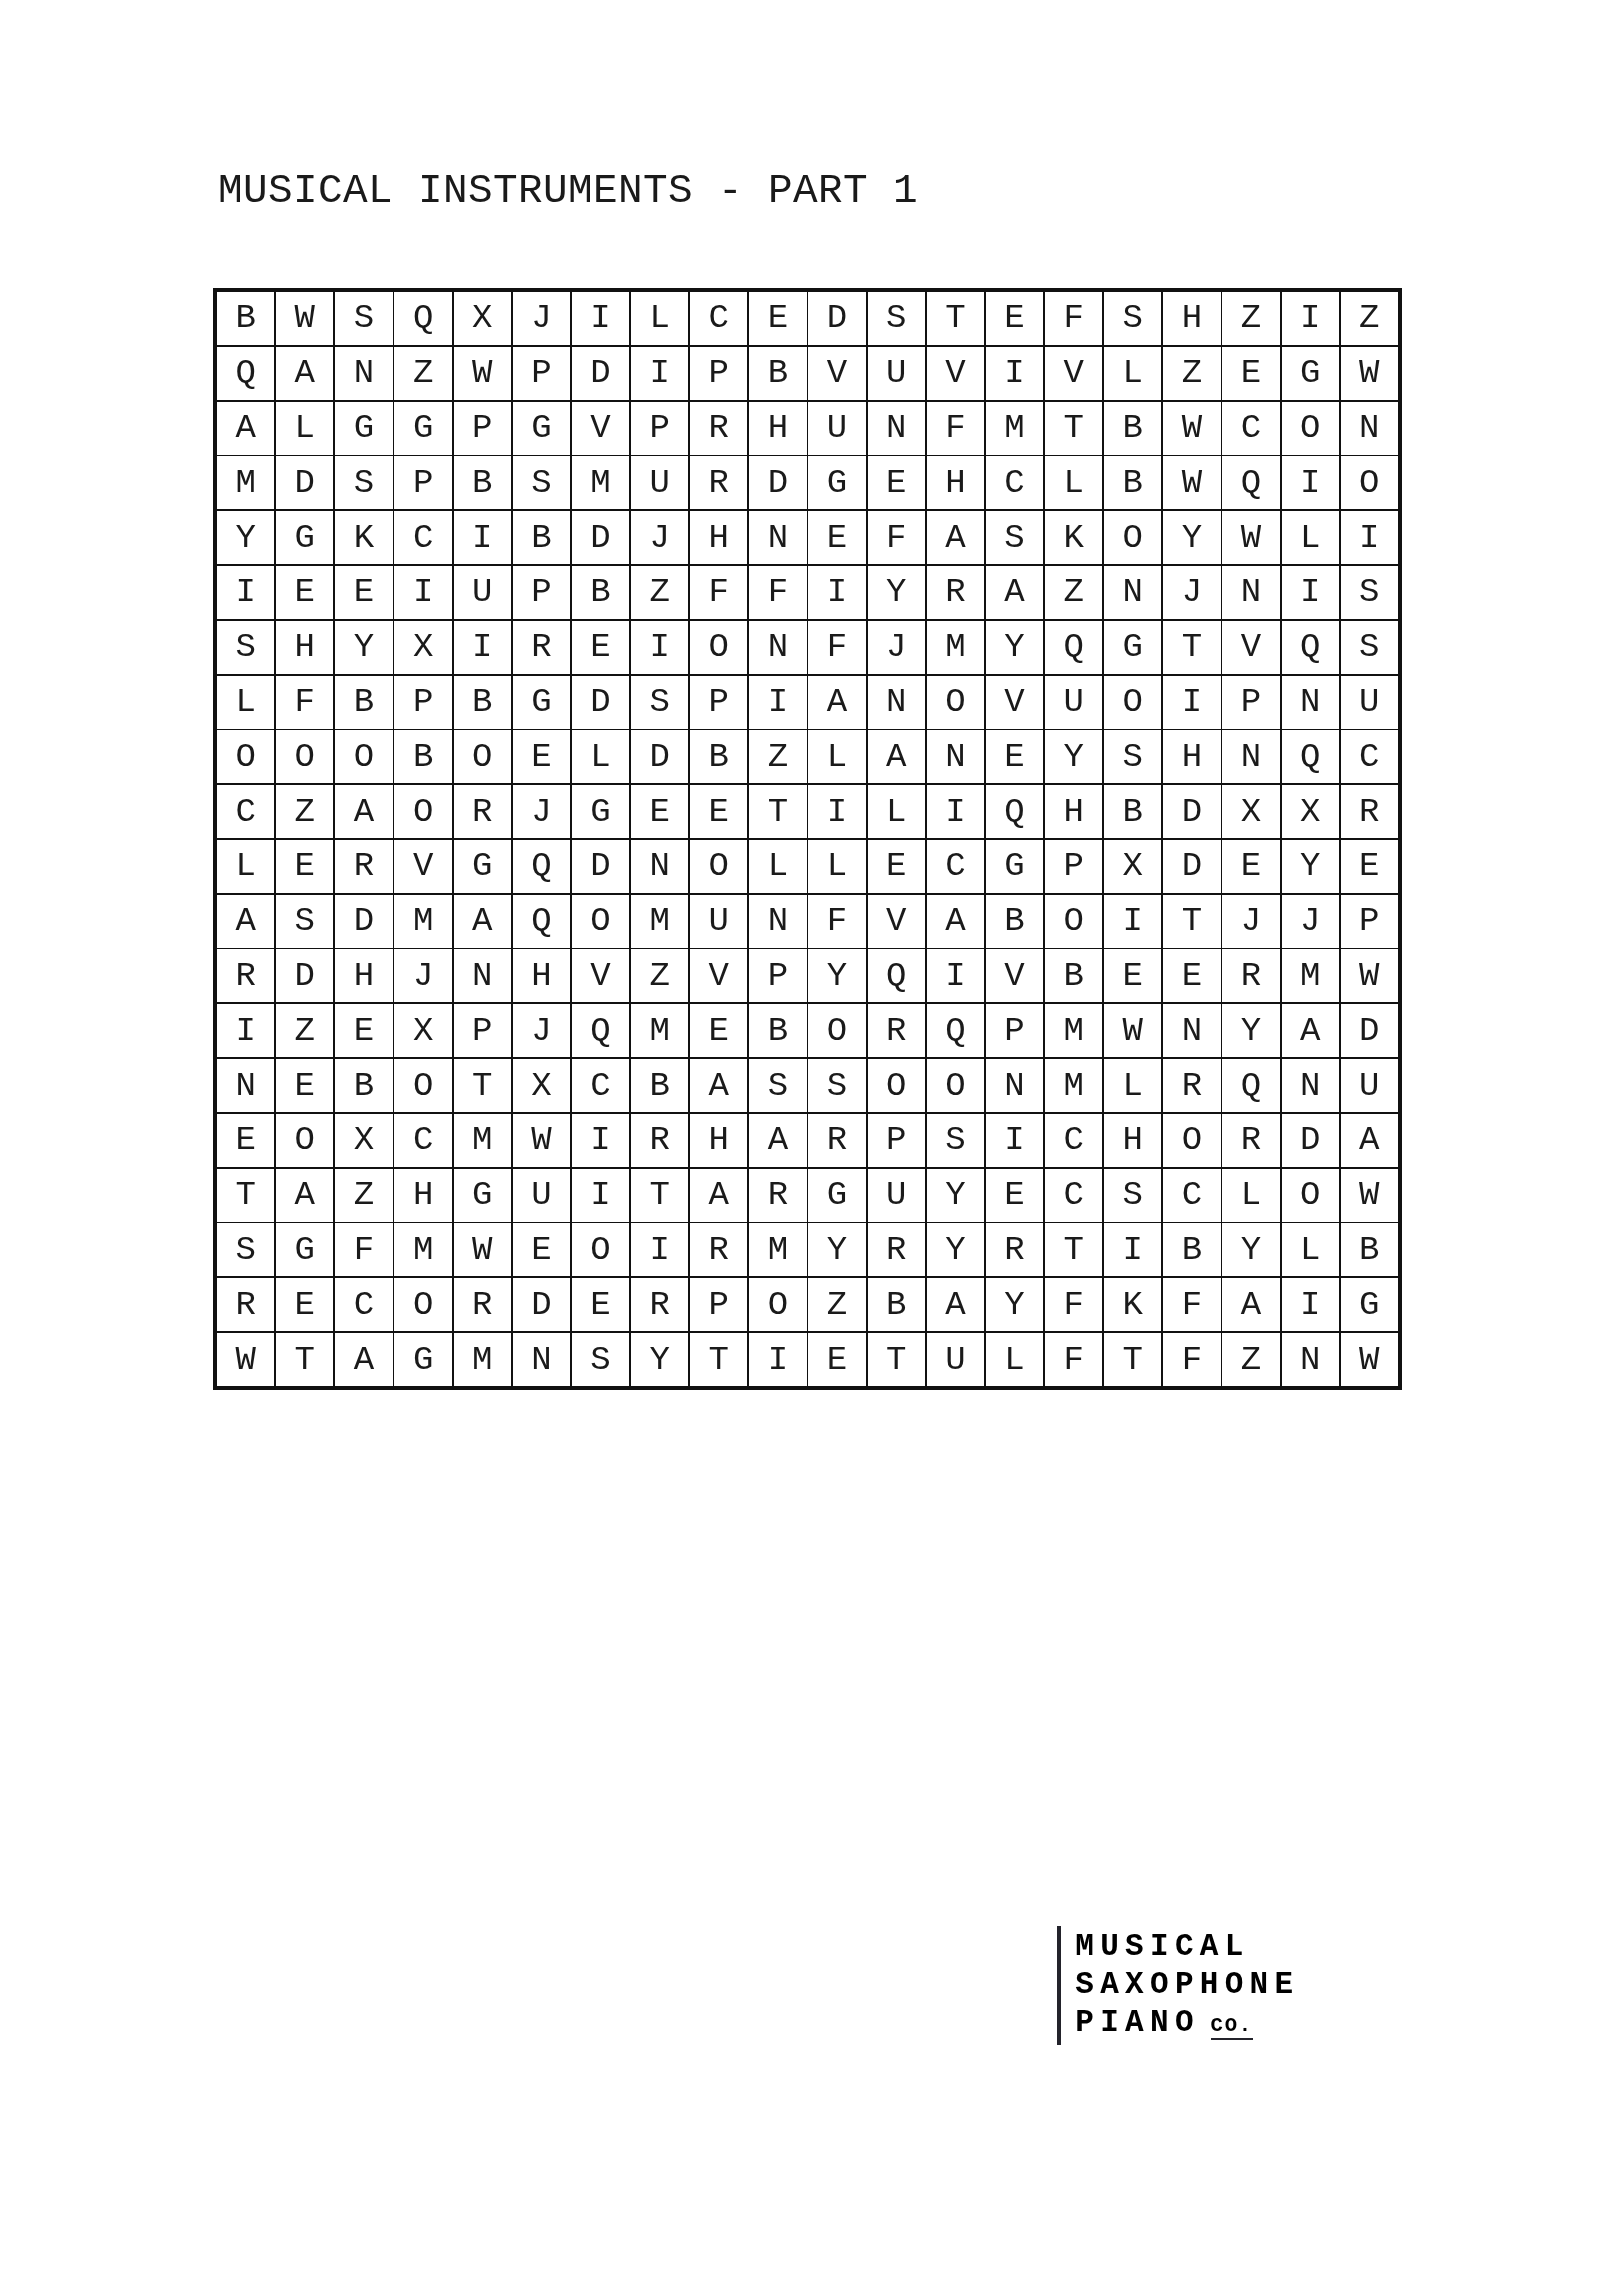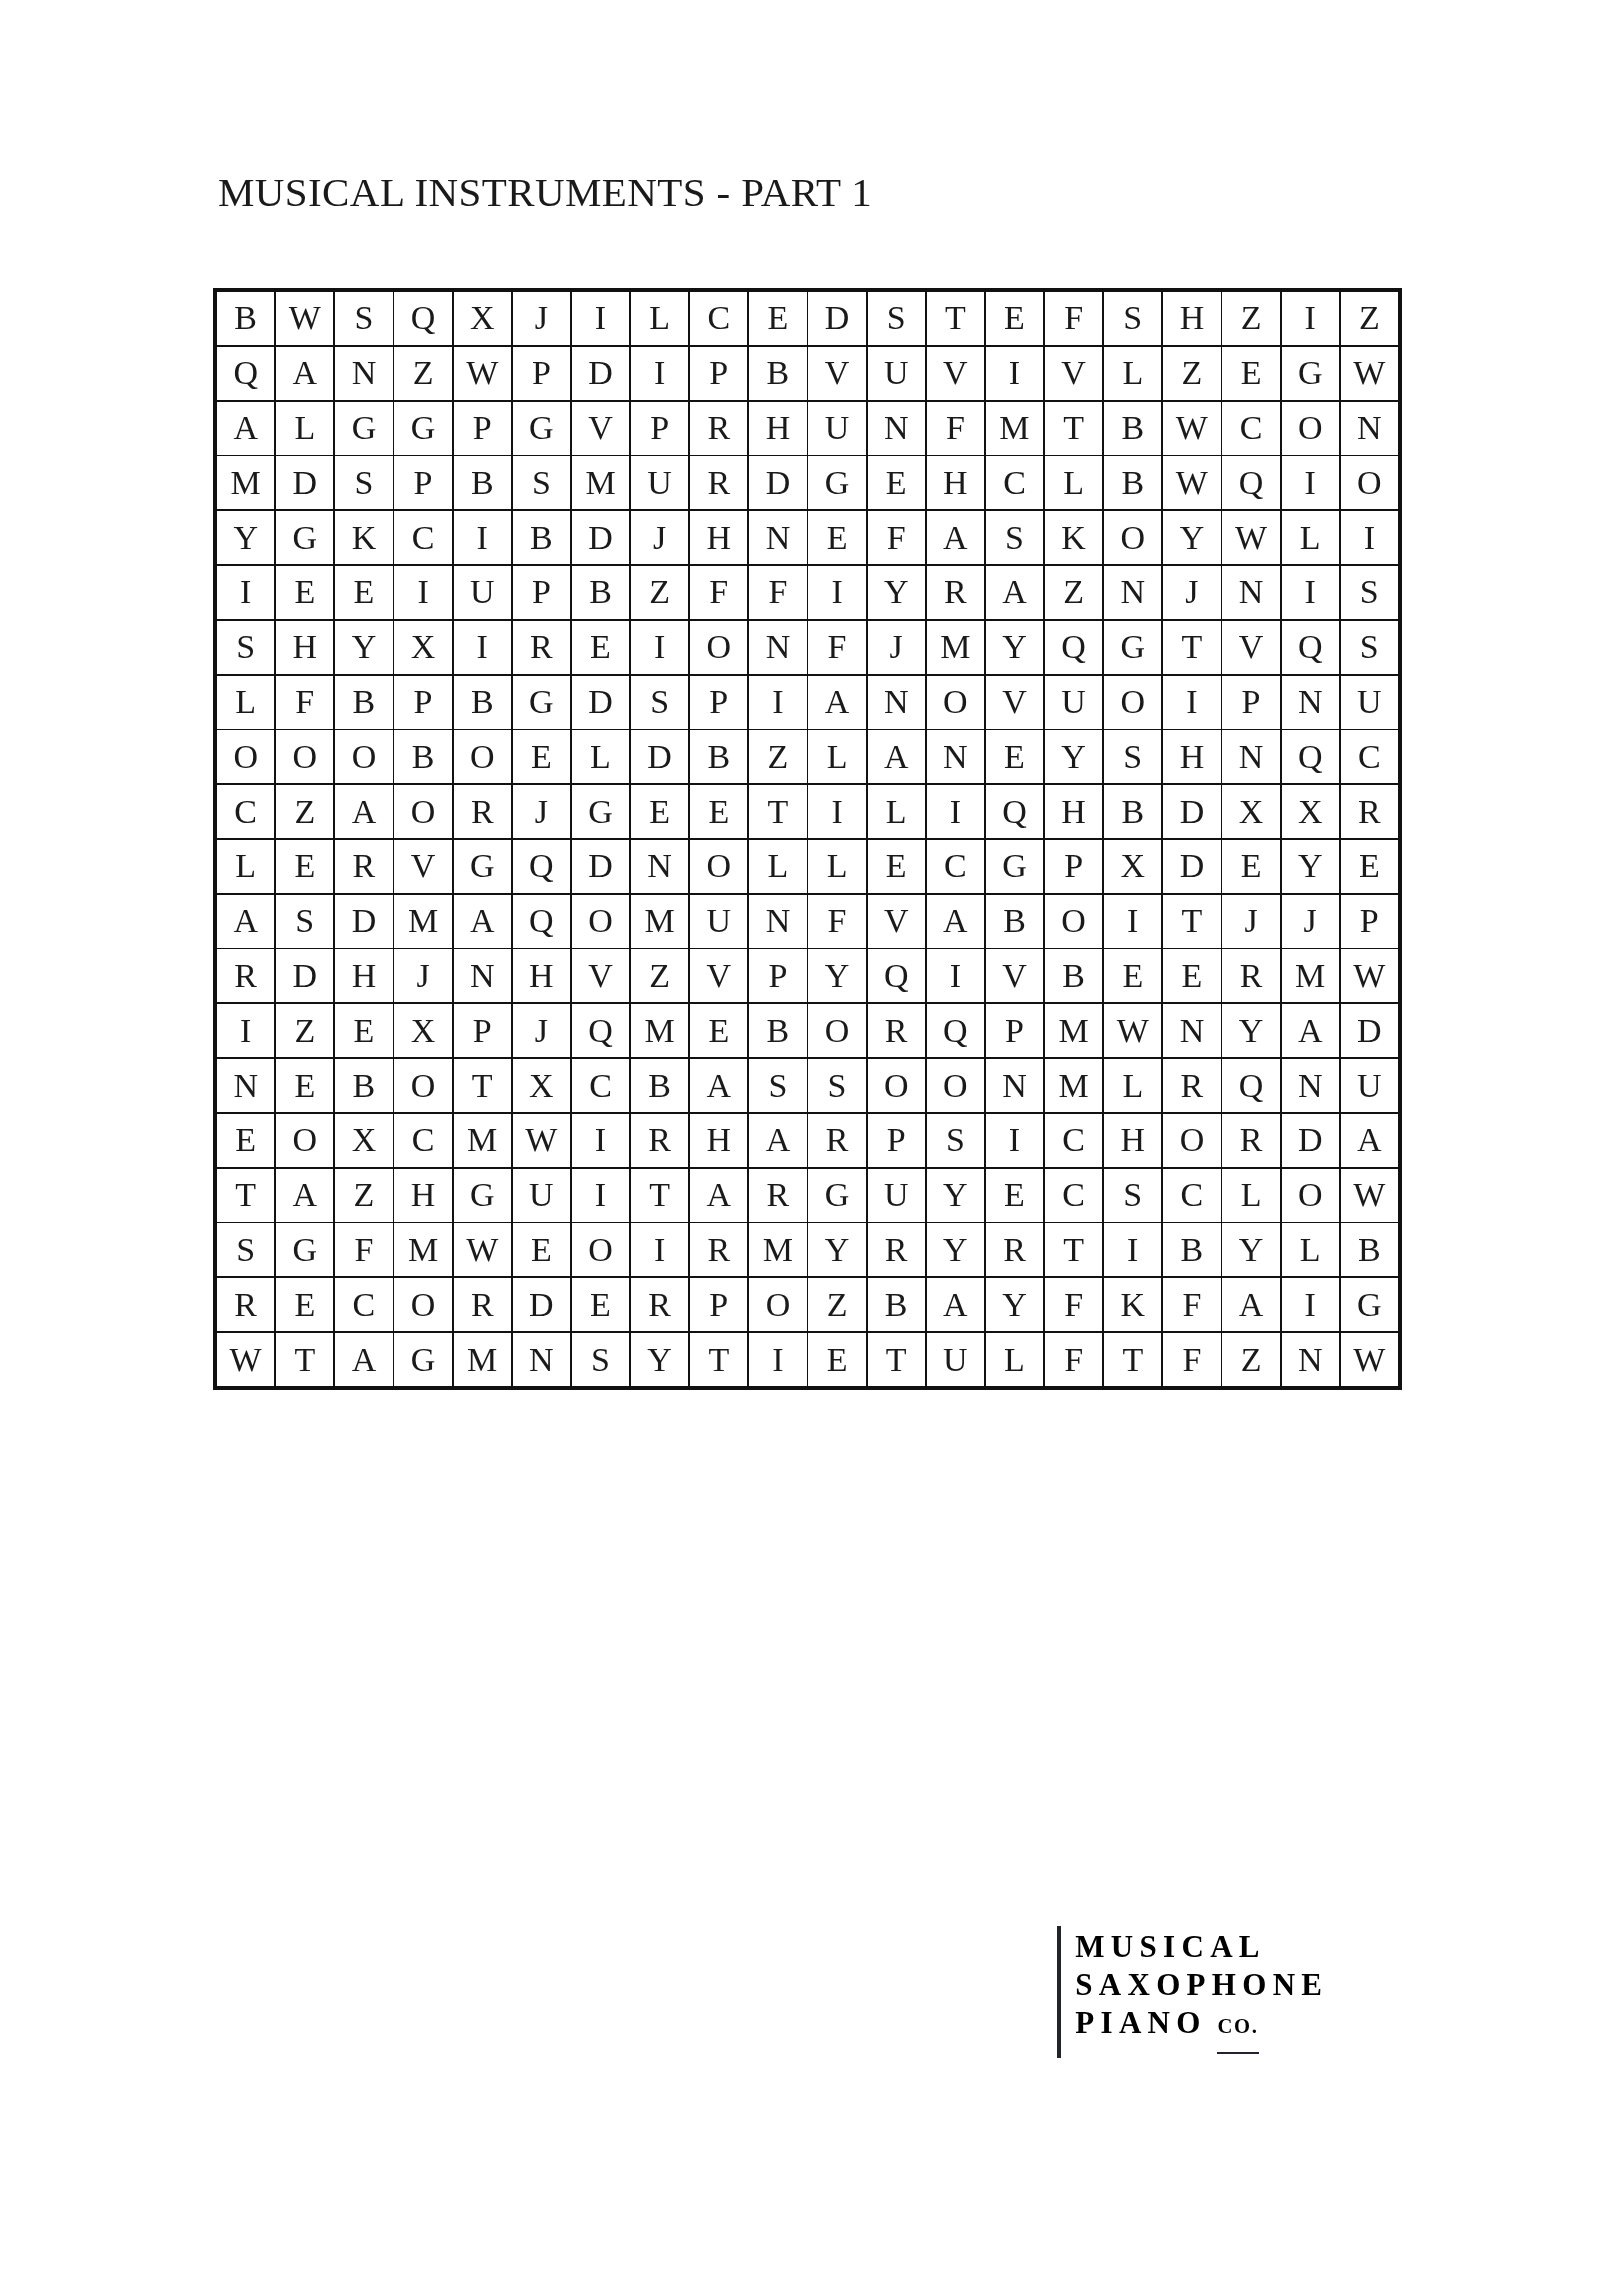--- a/index.html
+++ b/index.html
@@ -2,21 +2,21 @@
 <html style="font-size:14.3px"><head>
 <meta charset="utf-8">
 <style>
   * { margin: 0; padding: 0; box-sizing: border-box; }
   html, body { background: #e8e8e8; }
   .page {
     position: relative;
     width: 1621px;
     height: 2293px;
     background: #ffffff;
-    font-family: Liberation Serif, serif;
+    font-family: Liberation Mono, monospace;
     color: #1a1a1a;
     overflow: hidden;
   }
   .title {
     position: absolute;
     left: 218px;
     top: 168px;
     font-size: 41px;
     font-weight: 400;
     letter-spacing: 0.4px;
@@ -76,21 +76,21 @@
     color: #000000;
     white-space: nowrap;
   }
   .logo-suffix {
     display: inline-block;
     font-size: 20.6px;
     font-weight: 700;
     letter-spacing: 1.8px;
     margin-left: 10.7px;
     border-bottom: 2.7px solid #23232b;
-    padding-bottom: 16px;
+    padding-bottom: 2px;
     line-height: 1;
     vertical-align: baseline;
   }
 </style>
 </head>
 <body>
 
 <div class="page">
 
   <h1 class="title">MUSICAL INSTRUMENTS - PART 1</h1>

